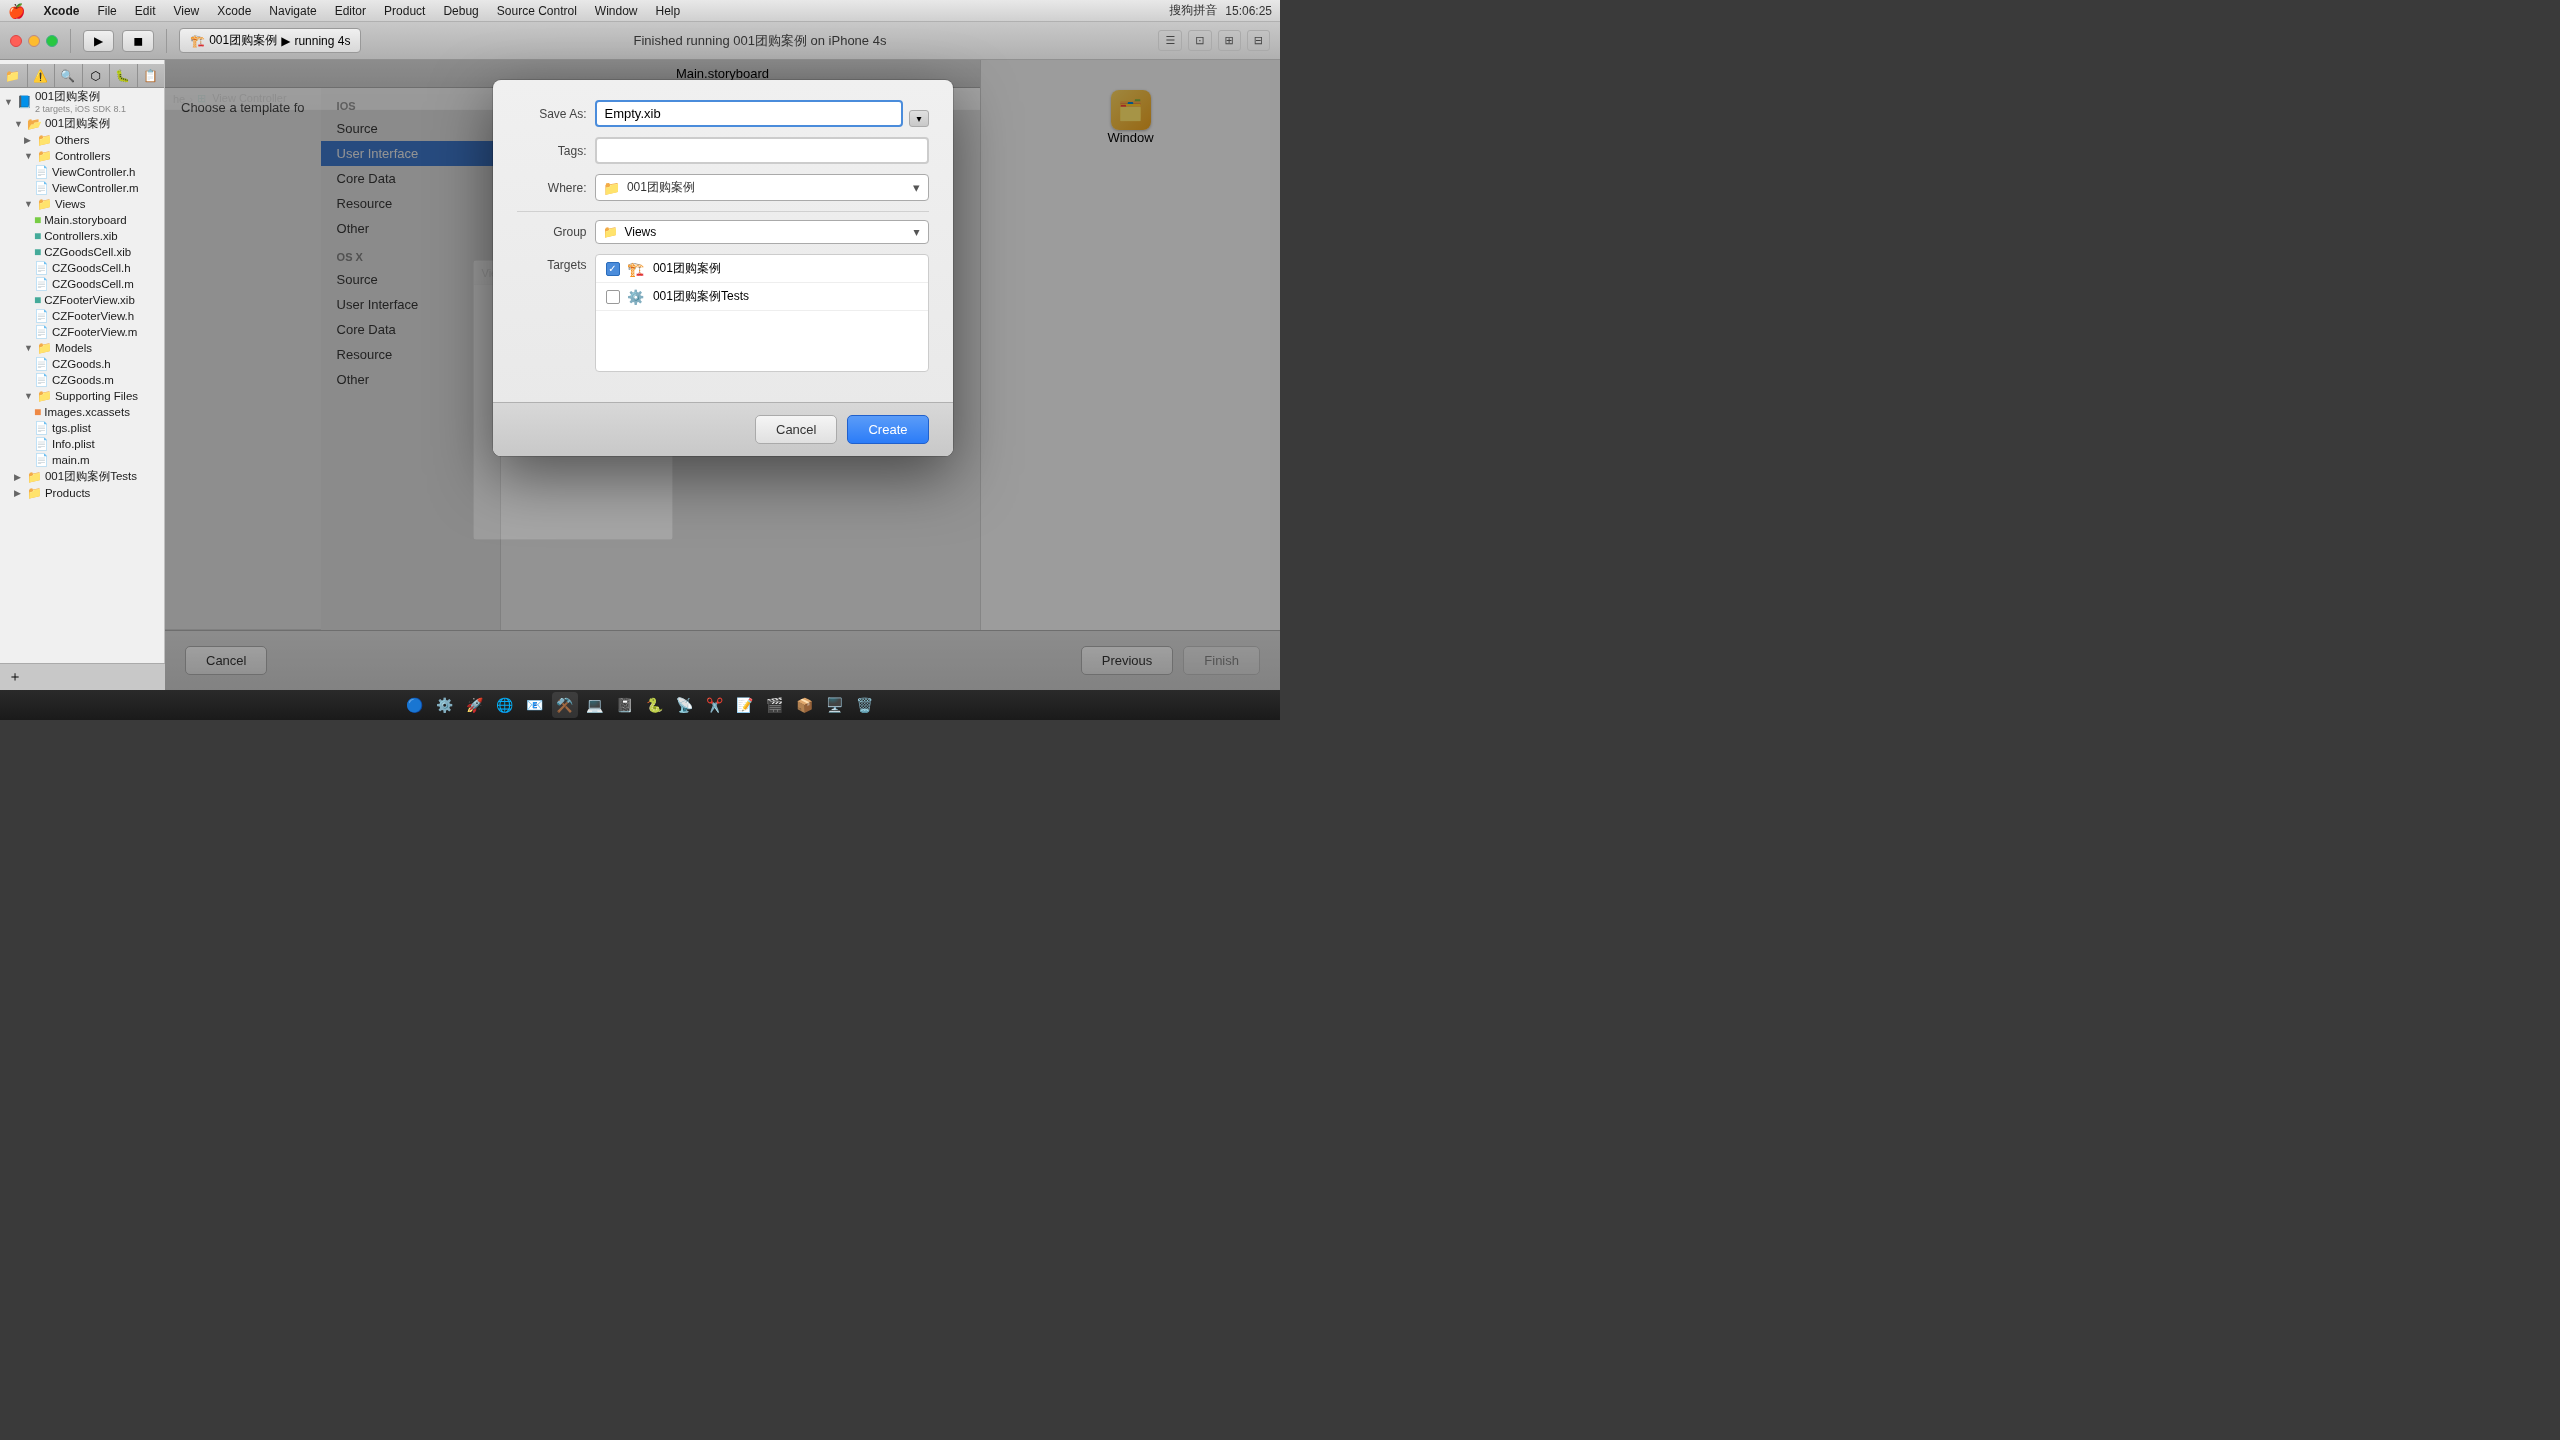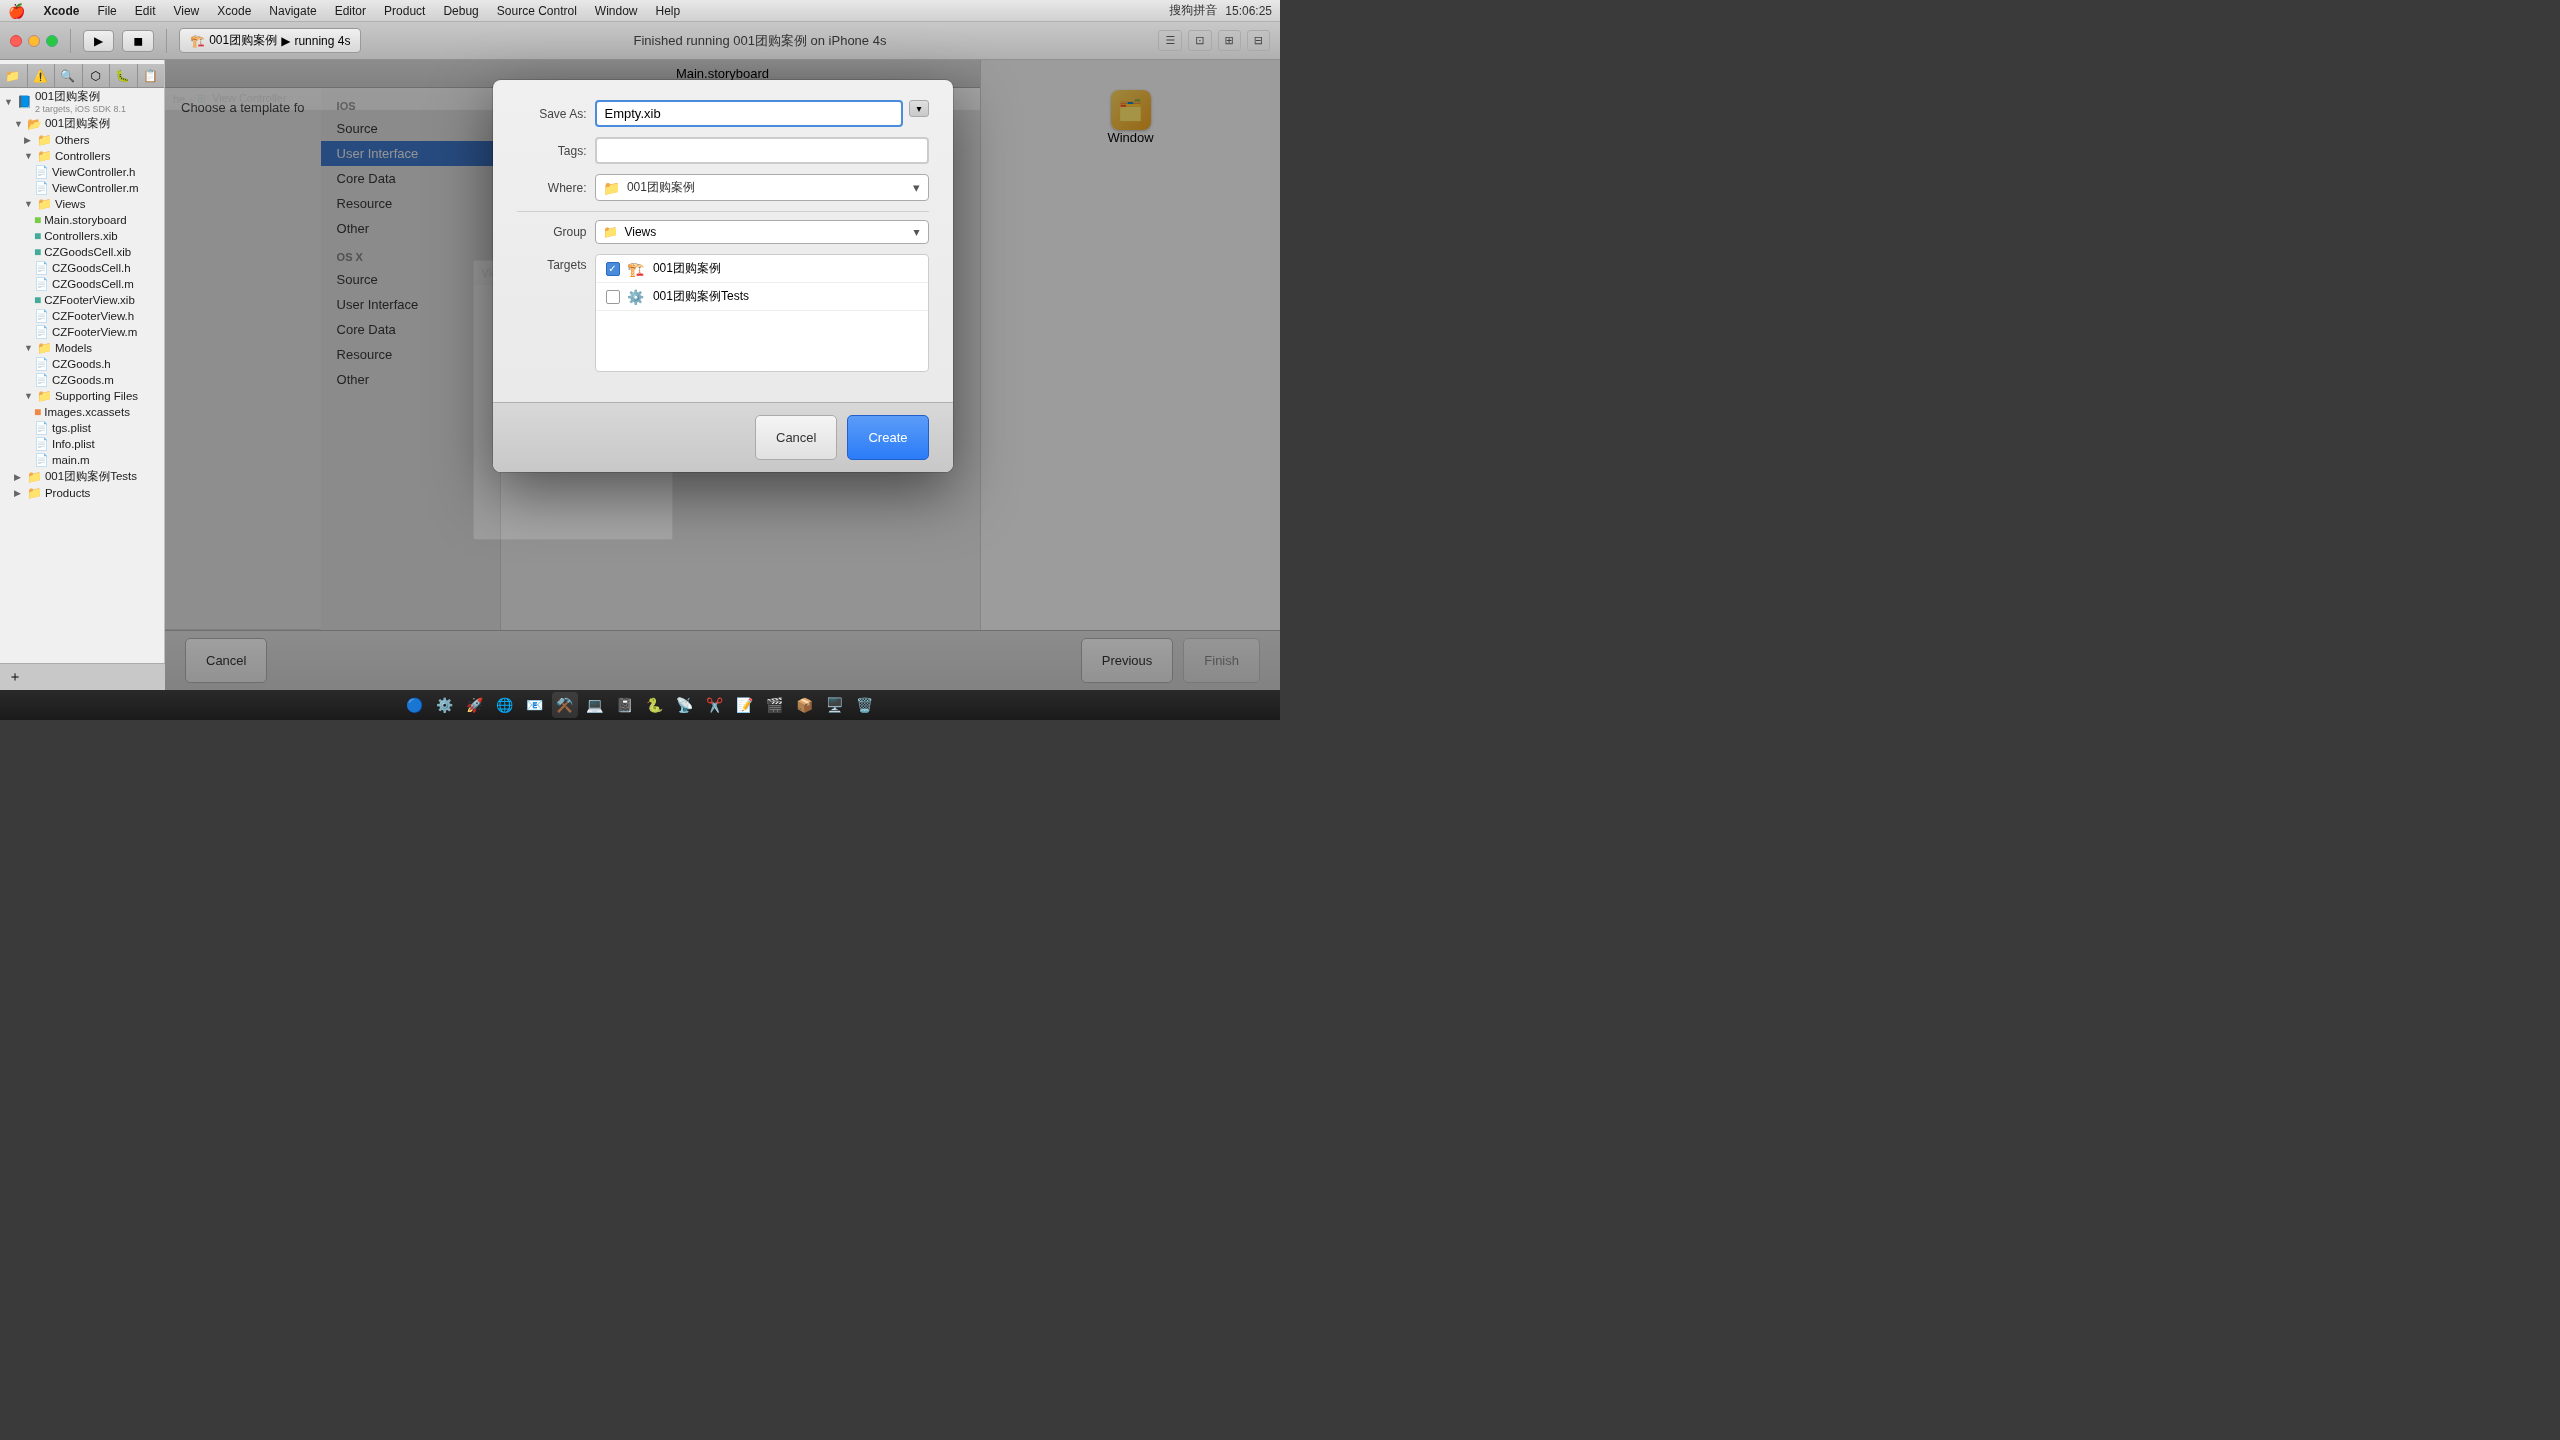--- a/index.html
+++ b/index.html
@@ -108,21 +108,21 @@
       color: #1a1a1a;
     }
     .sidebar-item .arrow { font-size: 9px; color: #666; width: 10px; }
     .sidebar-item .icon { font-size: 12px; }
     .sidebar-item .label { font-size: 11.5px; }
     .indent1 { padding-left: 14px; }
     .indent2 { padding-left: 24px; }
     .indent3 { padding-left: 34px; }
     .sidebar-folder { color: #e8a020; }
     .sheet-btn {
-      padding: 14px 20px;
+      padding: 6px 20px;
       border-radius: 5px;
       font-size: 13px;
       cursor: pointer;
       border: 1px solid #aaa;
       background: linear-gradient(to bottom, #f5f5f5, #e0e0e0);
       color: #333;
     }
     .sheet-btn.blue {
       background: linear-gradient(to bottom, #5b9cf8, #2b7cf8);
       border-color: #2060cc;
@@ -643,21 +643,21 @@
       <button class="sheet-btn">Previous</button>
       <button class="sheet-btn" disabled="">Finish</button>
     </div>
 
     <div class="save-sheet-overlay">
       <div class="save-sheet">
         <div class="save-sheet-content">
 
           <div class="save-row">
             <span class="save-label">Save As:</span>
-            <div style="flex:1;display:flex;align-items:flex-start;gap:6px;border-radius:9px;">
+            <div style="flex:1;display:flex;align-items:flex-end;gap:6px;border-radius:9px;">
               <input class="save-input" type="text" style="flex: 1 1 0%;" value="Empty.xib">
               <button class="dropdown-arrow">▾</button>
             </div>
           </div>
 
           <div class="save-row">
             <span class="save-label">Tags:</span>
             <input class="save-input tags" type="text" style="flex: 1 1 0%;">
           </div>
 

